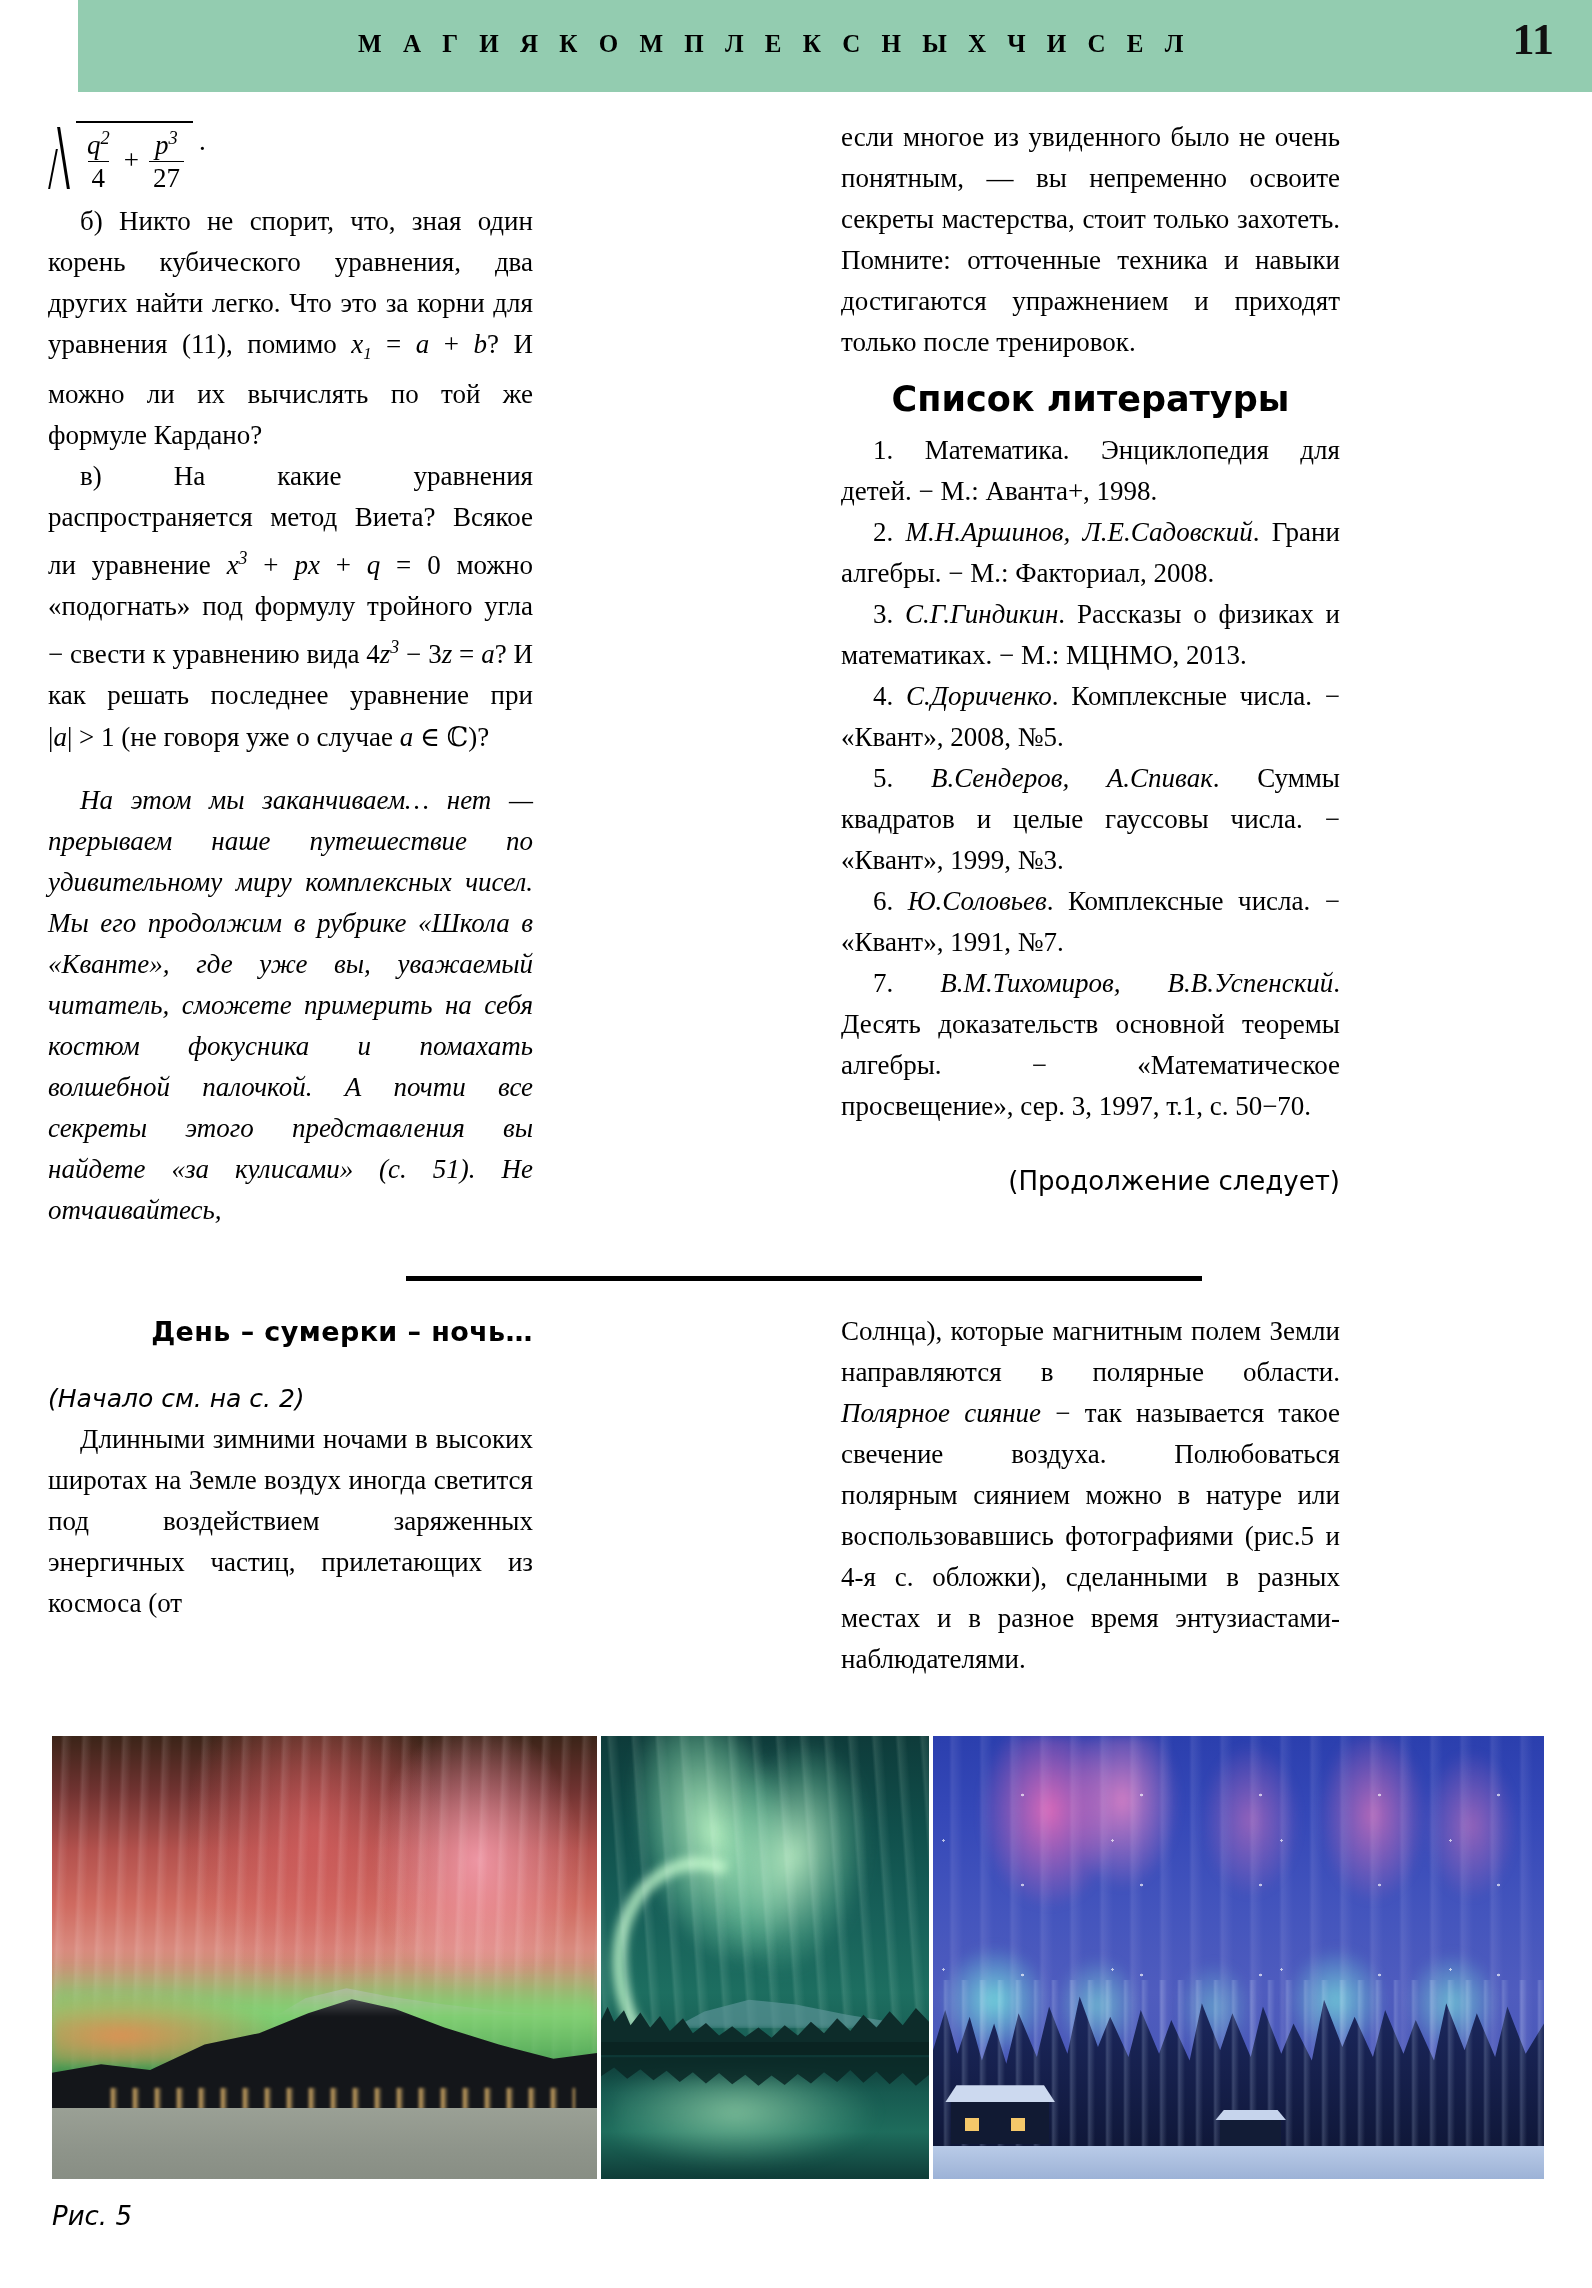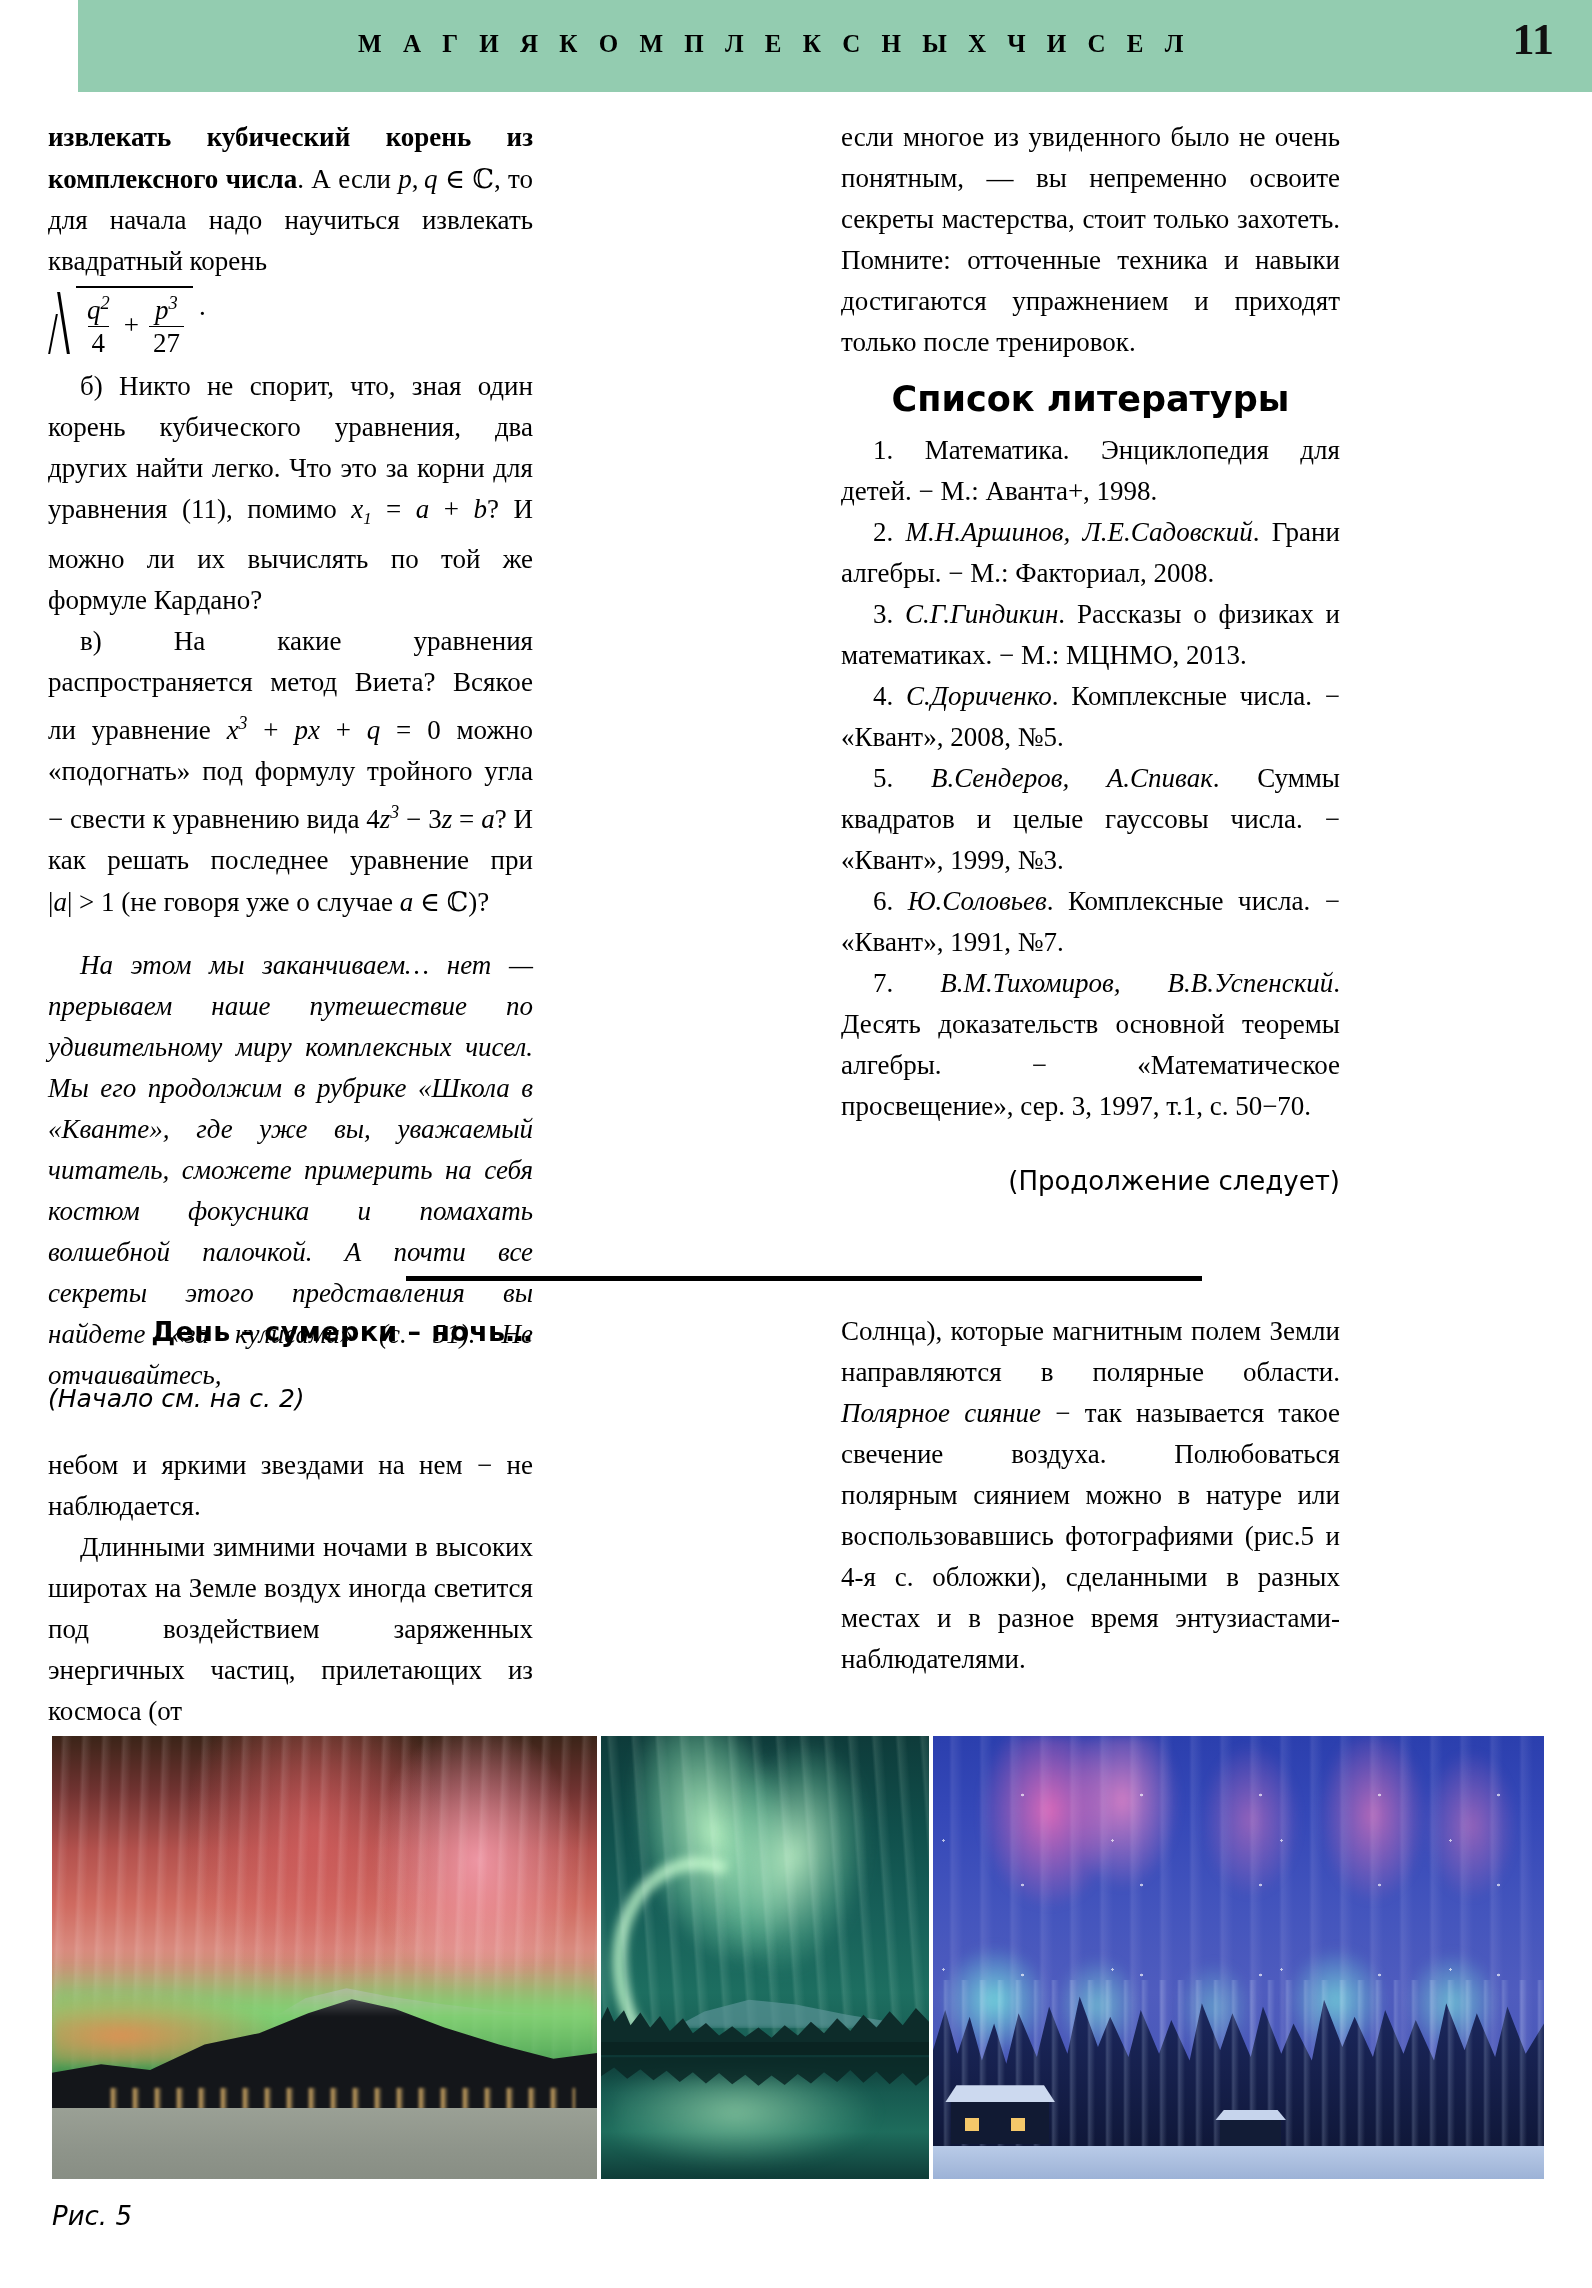--- a/index.html
+++ b/index.html
@@ -423,21 +423,20 @@
 </style>
 </head>
 <body>
 
 <div class="header-band"></div>
 <div class="header-title">М А Г И Я   К О М П Л Е К С Н Ы Х   Ч И С Е Л</div>
 <div class="header-pageno">11</div>
 
 <div class="col col-left" style="top: 117px; width: 485px;">
 
-  <p class="noindent"><span class="bold">извлекать кубический корень из комплексного числа</span><span>. А если </span><span class="m">p<span class="op">,</span> q <span class="op">∈</span> <span class="setC">ℂ</span></span><span>, то для начала надо научиться извлекать квадратный корень</span></p>
 
   <div class="formula-block">
     <span class="radical">
       <span class="sign"></span>
       <span class="body">
         <span class="frac">
           <span class="top">q<sup>2</sup></span>
           <span class="bot">4</span>
         </span>
         <span class="plus">+</span>
@@ -478,21 +477,20 @@
   <p class="biblio-item"><span>7.</span> <span class="ital">В.М.Тихомиров, В.В.Успенский</span><span>. Десять доказательств основной теоремы алгебры. − «Математическое просвещение», сер. 3, 1997, т.1, с. 50−70.</span></p>
 
   <p class="continuation">(Продолжение следует)</p>
 </div>
 
 <div class="article-rule"></div>
 
 <div class="col col-left" style="top: 1311px; width: 485px;">
   <p class="article-heading">День – сумерки – ночь…</p>
   <p class="article-subheading" style="margin-top: 26px;">(Начало см. на с. 2)</p>
-  <p class="noindent" style="margin-top: 26px;">небом и яркими звездами на нем − не наблюдается.</p>
   <p>Длинными зимними ночами в высоких широтах на Земле воздух иногда светится под воздействием заряженных энергичных частиц, прилетающих из космоса (от</p>
 </div>
 
 <div class="col col-right" style="top: 1311px; width: 499px;">
   <p class="noindent"><span>Солнца), которые магнитным полем Земли направляются в полярные области. </span><span class="ital">Полярное сияние</span><span> − так называется такое свечение воздуха. Полюбоваться полярным сиянием можно в натуре или воспользовавшись фотографиями (рис.5 и 4-я с. обложки), сделанными в разных местах и в разное время энтузиастами-наблюдателями.</span></p>
 </div>
 
 <div class="figure-strip">
 
   <div class="photo photo-1">

